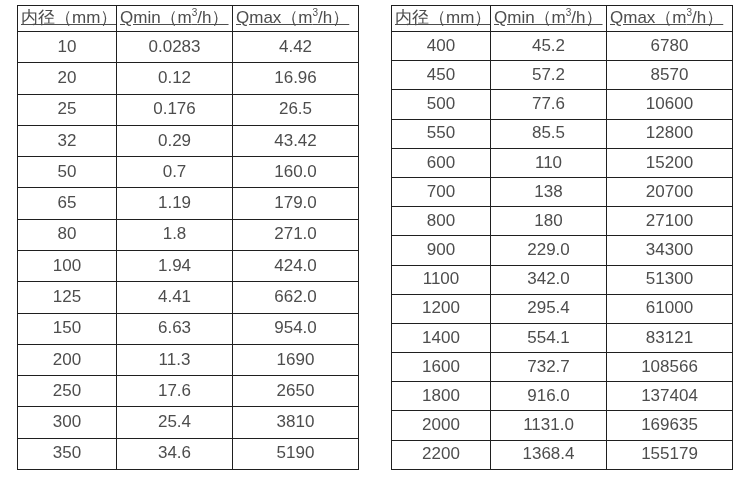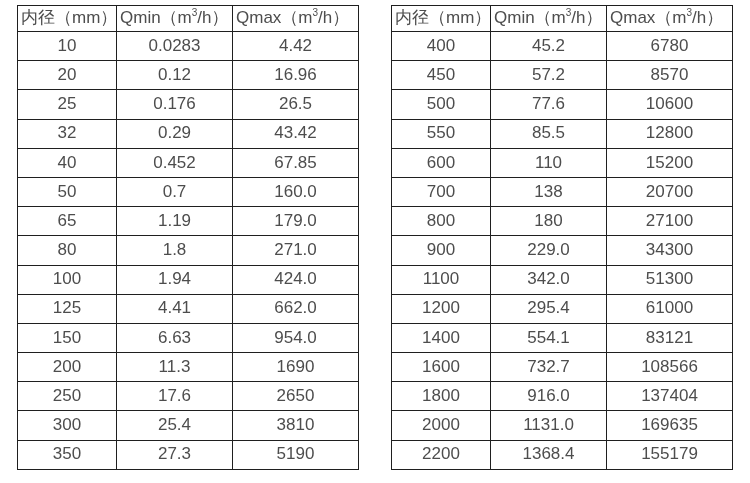--- a/index.html
+++ b/index.html
@@ -36,20 +36,21 @@
     padding: 0;
     height: 25px;
     line-height: 1.1;
     white-space: nowrap;
     overflow: hidden;
   }
   table.flow-table th {
     font-weight: normal;
     text-align: left;
     padding-left: 3px;
+    text-decoration: underline;
   }
   table.flow-table td {
     text-align: center;
   }
   table.flow-table sup {
     font-size: 10px;
     line-height: 0;
   }
 </style>
 </head>
@@ -85,25 +86,20 @@
           <td>25</td>
           <td>0.176</td>
           <td>26.5</td>
         </tr>
         <tr>
           <td>32</td>
           <td>0.29</td>
           <td>43.42</td>
         </tr>
         <tr>
-          <td>40</td>
-          <td>0.452</td>
-          <td>67.85</td>
-        </tr>
-        <tr>
           <td>50</td>
           <td>0.7</td>
           <td>160.0</td>
         </tr>
         <tr>
           <td>65</td>
           <td>1.19</td>
           <td>179.0</td>
         </tr>
         <tr>
@@ -136,21 +132,21 @@
           <td>17.6</td>
           <td>2650</td>
         </tr>
         <tr>
           <td>300</td>
           <td>25.4</td>
           <td>3810</td>
         </tr>
         <tr>
           <td>350</td>
-          <td>27.3</td>
+          <td>34.6</td>
           <td>5190</td>
         </tr>
       </tbody>
   </table>
 
   <table class="flow-table right">
     <colgroup>
         <col class="c1">
         <col class="c2">
         <col class="c3">

